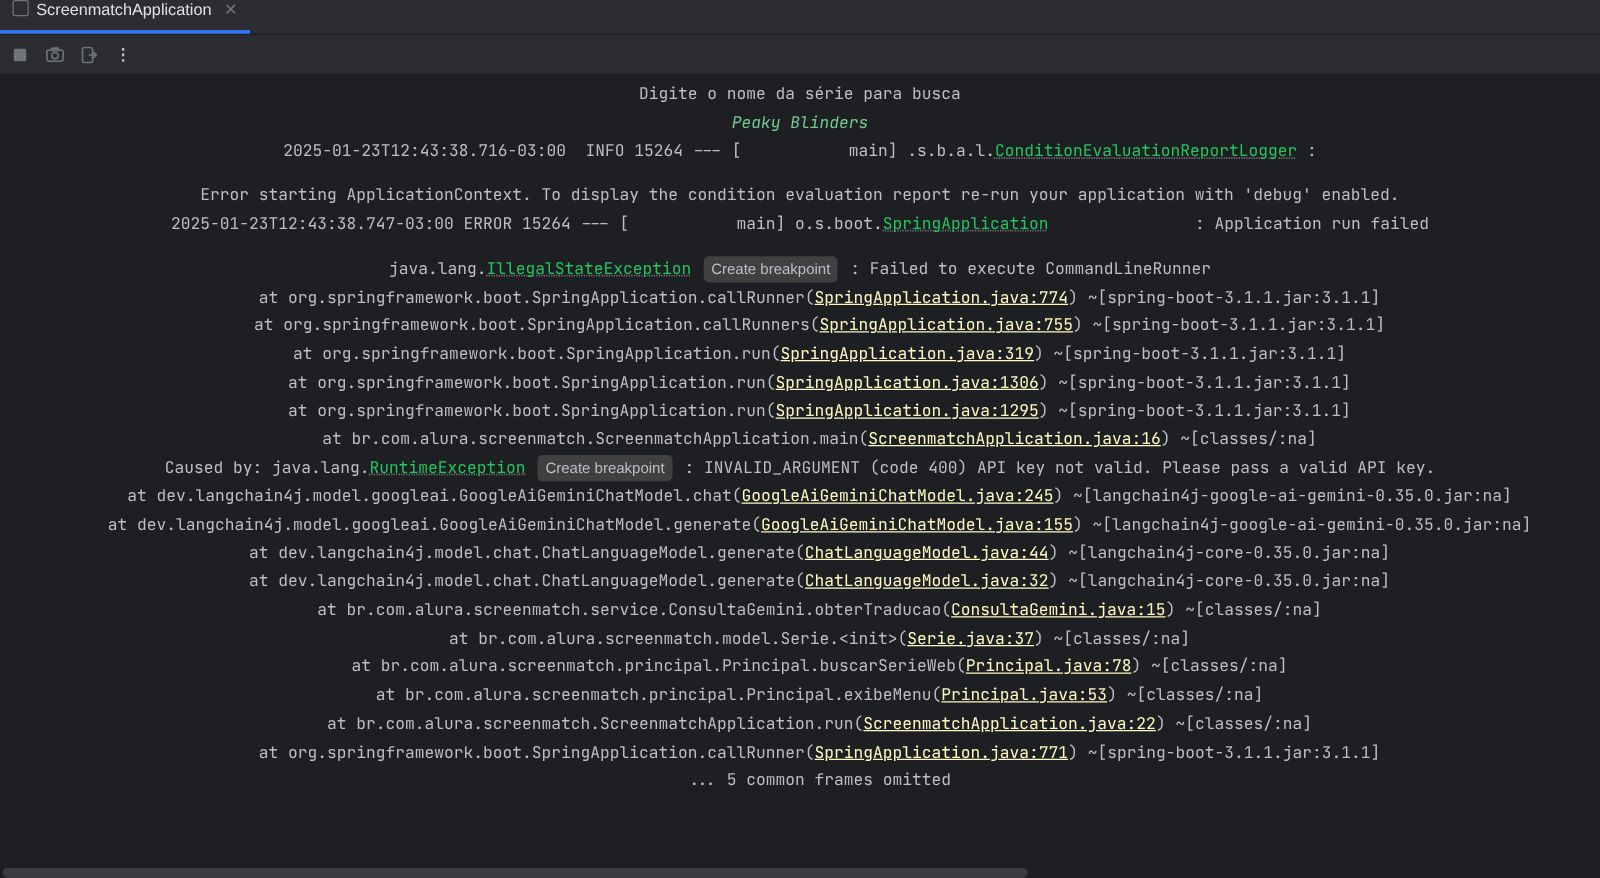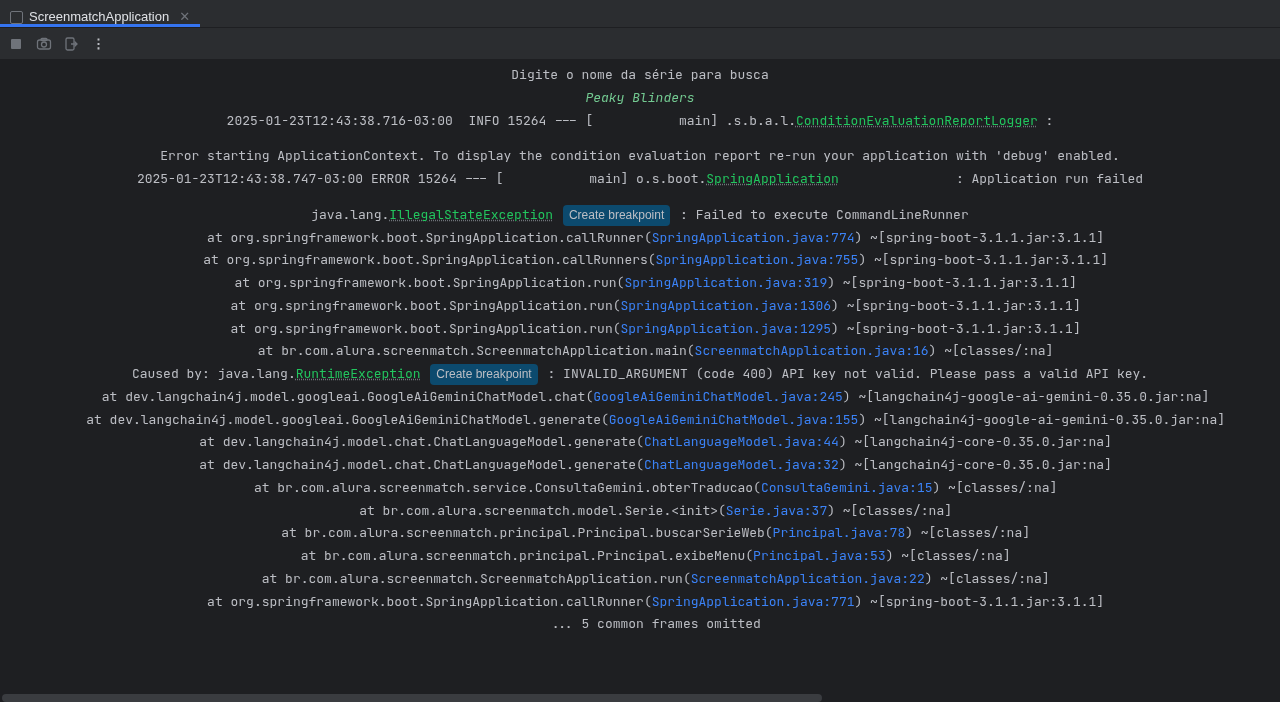--- a/index.html
+++ b/index.html
@@ -12,21 +12,21 @@
   }
   .tab-bar {
     display: flex;
     align-items: center;
     background: #2b2d30;
     height: 28px;
     border-bottom: 1px solid #1e1f22;
   }
   .tab {
     display: flex;
-    align-items: flex-end;
+    align-items: flex-start;
     gap: 6px;
     padding: 0 10px;
     height: 100%;
     color: #dfe1e5;
     font-family: -apple-system, "Segoe UI", sans-serif;
     font-size: 13px;
     border-bottom: 3px solid #3574f0;
     cursor: pointer;
   }
   .tab-icon {
@@ -69,23 +69,23 @@
   .console {
     padding: 4px;
     line-height: 1.75;
     white-space: pre;
     font-family: "JetBrains Mono", Menlo, Consolas, monospace;
     font-size: 13px;
   }
   .line { display: block; min-height: 1em; text-align: center; }
   .green-italic { color: #73c991; font-style: italic; margin-top: 24px; }
   .gray-dot { color: #22c55e; text-decoration: underline dotted #6f737a; }
-  .link { color: #3b82f6; cursor: pointer; }
+  .link { color: #fef9c3; text-decoration: underline; cursor: pointer; }
   .breakpoint-btn {
-    background: #0c4a6e;
+    background: #404040;
     color: #bcbec4;
     font-family: -apple-system, "Segoe UI", sans-serif;
     font-size: 12px;
     padding: 0px 6px;
     border-radius: 4px;
     cursor: pointer;
     margin: 0 2px;
     display: inline-block;
   }
   .scrollbar {

